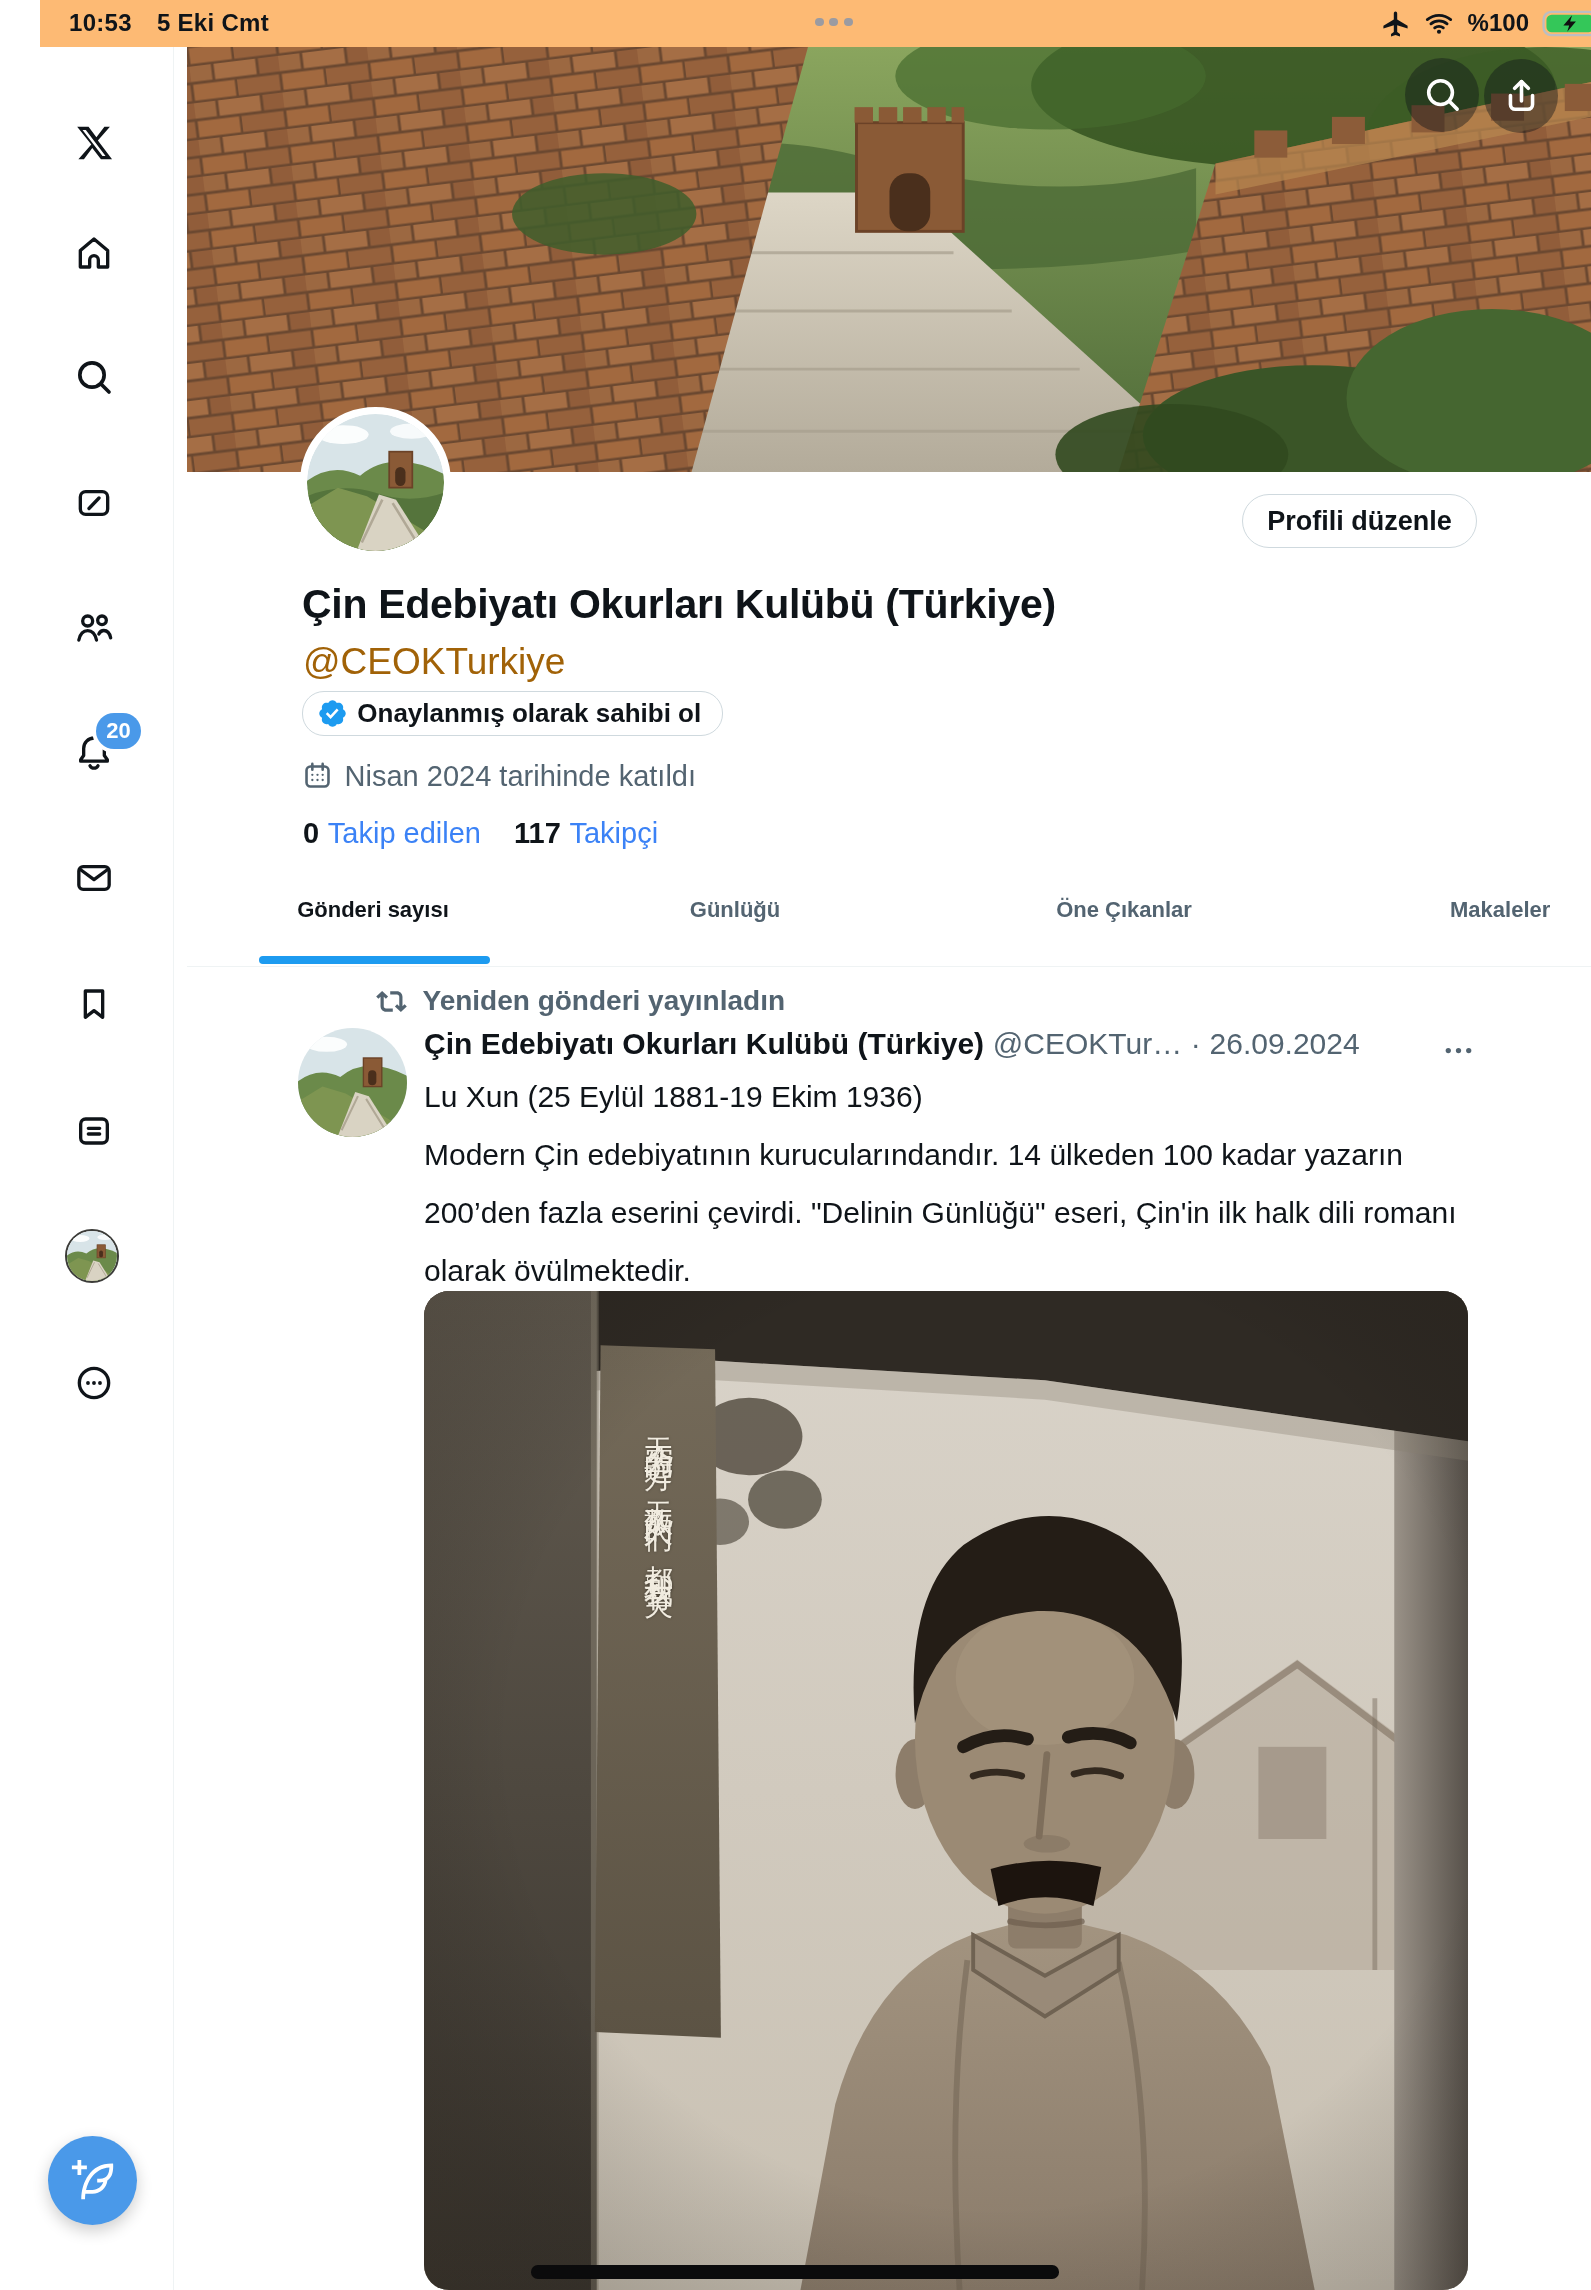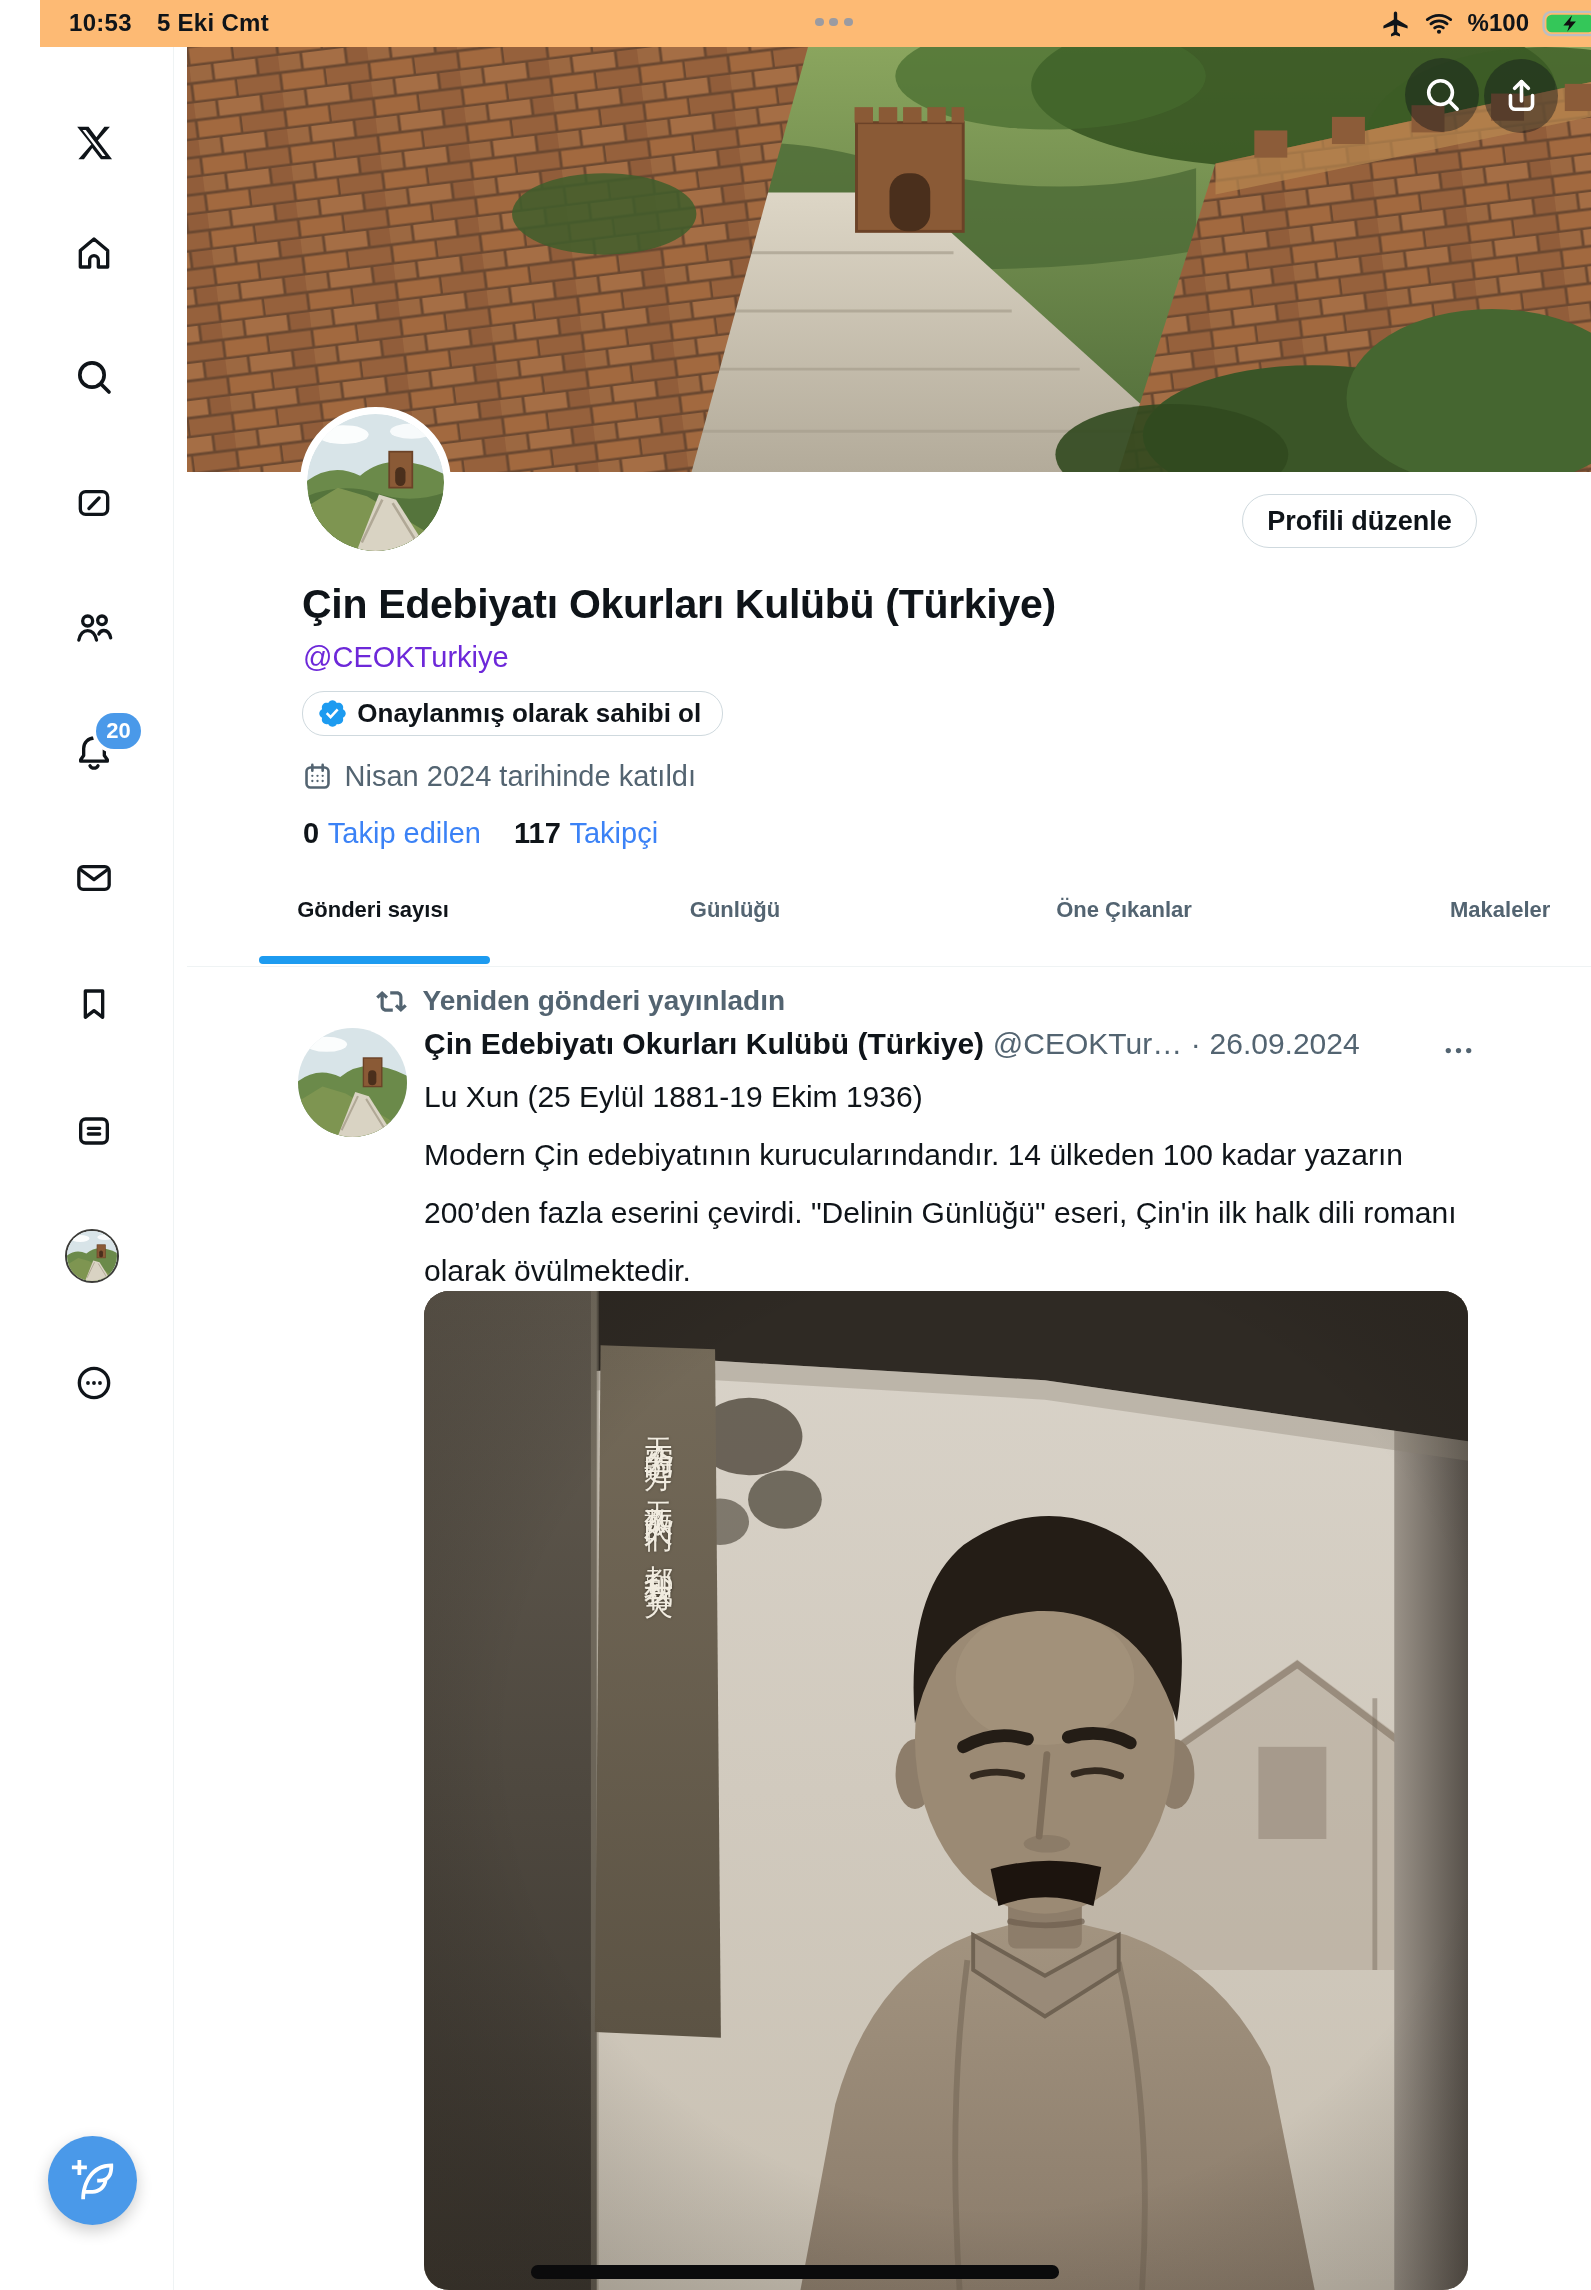--- a/index.html
+++ b/index.html
@@ -45,28 +45,28 @@
     position:absolute; left:113px; top:360px; width:151px; height:151px; border-radius:50%;
     background:#fff; border:7.8px solid #fff; overflow:hidden; cursor:pointer; z-index:5;
   }
   .avatar-ring svg { width:100%; height:100%; border-radius:50%; display:block; }
   .edit-btn {
     position:absolute; left:1055px; top:447px; width:235px; height:54px; border-radius:27px;
     background:#fff; border:1.9px solid #cfd9de; font-size:27px; font-weight:700; color:#0f1419;
     font-family:inherit; cursor:pointer;
   }
   .p-name { position:absolute; left:115px; top:534px; font-size:41px; font-weight:800; letter-spacing:-0.3px; white-space:nowrap; }
-  .p-handle { position:absolute; left:116px; top:594px; font-size:29px; color:#6d28d9; }
+  .p-handle { position:absolute; left:116px; top:594px; font-size:37px; color:#a16207; }
   .verify-pill {
     position:absolute; left:115px; top:644px; height:45px; padding:0 21.3px 0 13.6px; border-radius:22px;
     background:#fff; border:1.9px solid #cfd9de; display:flex; align-items:center; gap:9.7px;
     font-size:26px; font-weight:700; color:#0f1419; font-family:inherit; cursor:pointer;
   }
   .verify-pill svg { width:31px; height:31px; }
-  .join-row { position:absolute; left:115px; top:713px; display:flex; align-items:center; gap:11.6px; color:#536471; font-size:29px; }
+  .join-row { position:absolute; left:115px; top:713px; display:flex; align-items:flex-start; gap:11.6px; color:#536471; font-size:29px; }
   .join-row svg { width:31px; height:31px; }
   .stats-row { position:absolute; left:116px; top:770px; display:flex; align-items:baseline; font-size:29px; }
   .stats-row .num { font-weight:800; color:#0f1419; cursor:pointer; }
   .stats-row .lbl { color:#3b82f6; margin-left:8.7px; cursor:pointer;text-align:center; }
   .stats-gap { width:33px; }
   
   .tabs { position:absolute; left:0; top:827px; width:1404px; height:93px; border-bottom:1.9px solid #eff3f4; }
   .tab-label {
     position:absolute; top:23px; transform:translateX(-50%); font-size:22px; font-weight:700;
     color:#536471; white-space:nowrap; cursor:pointer; background:none; border:none; font-family:inherit;

